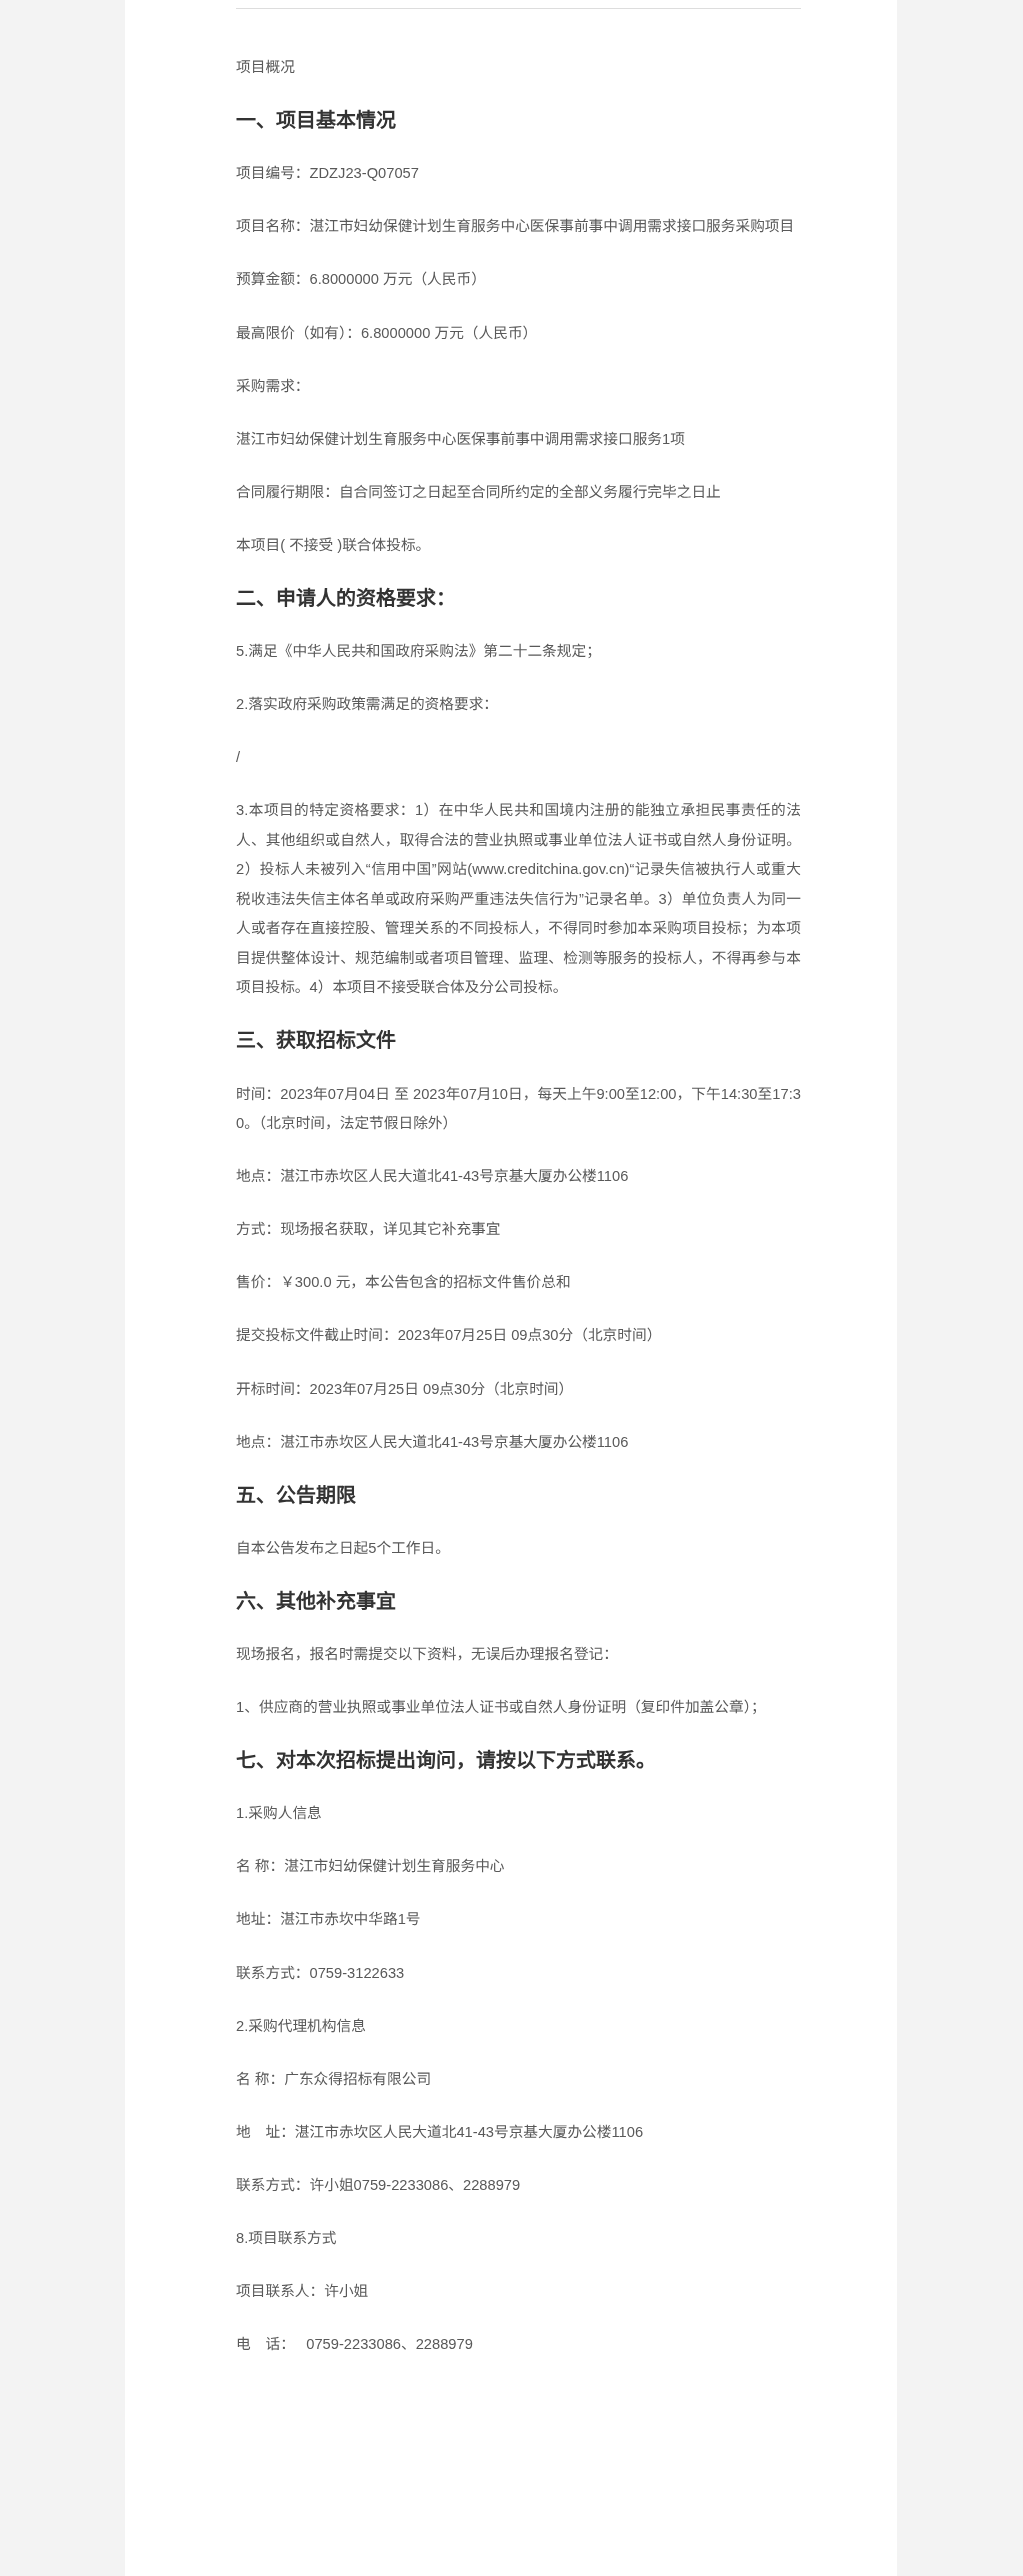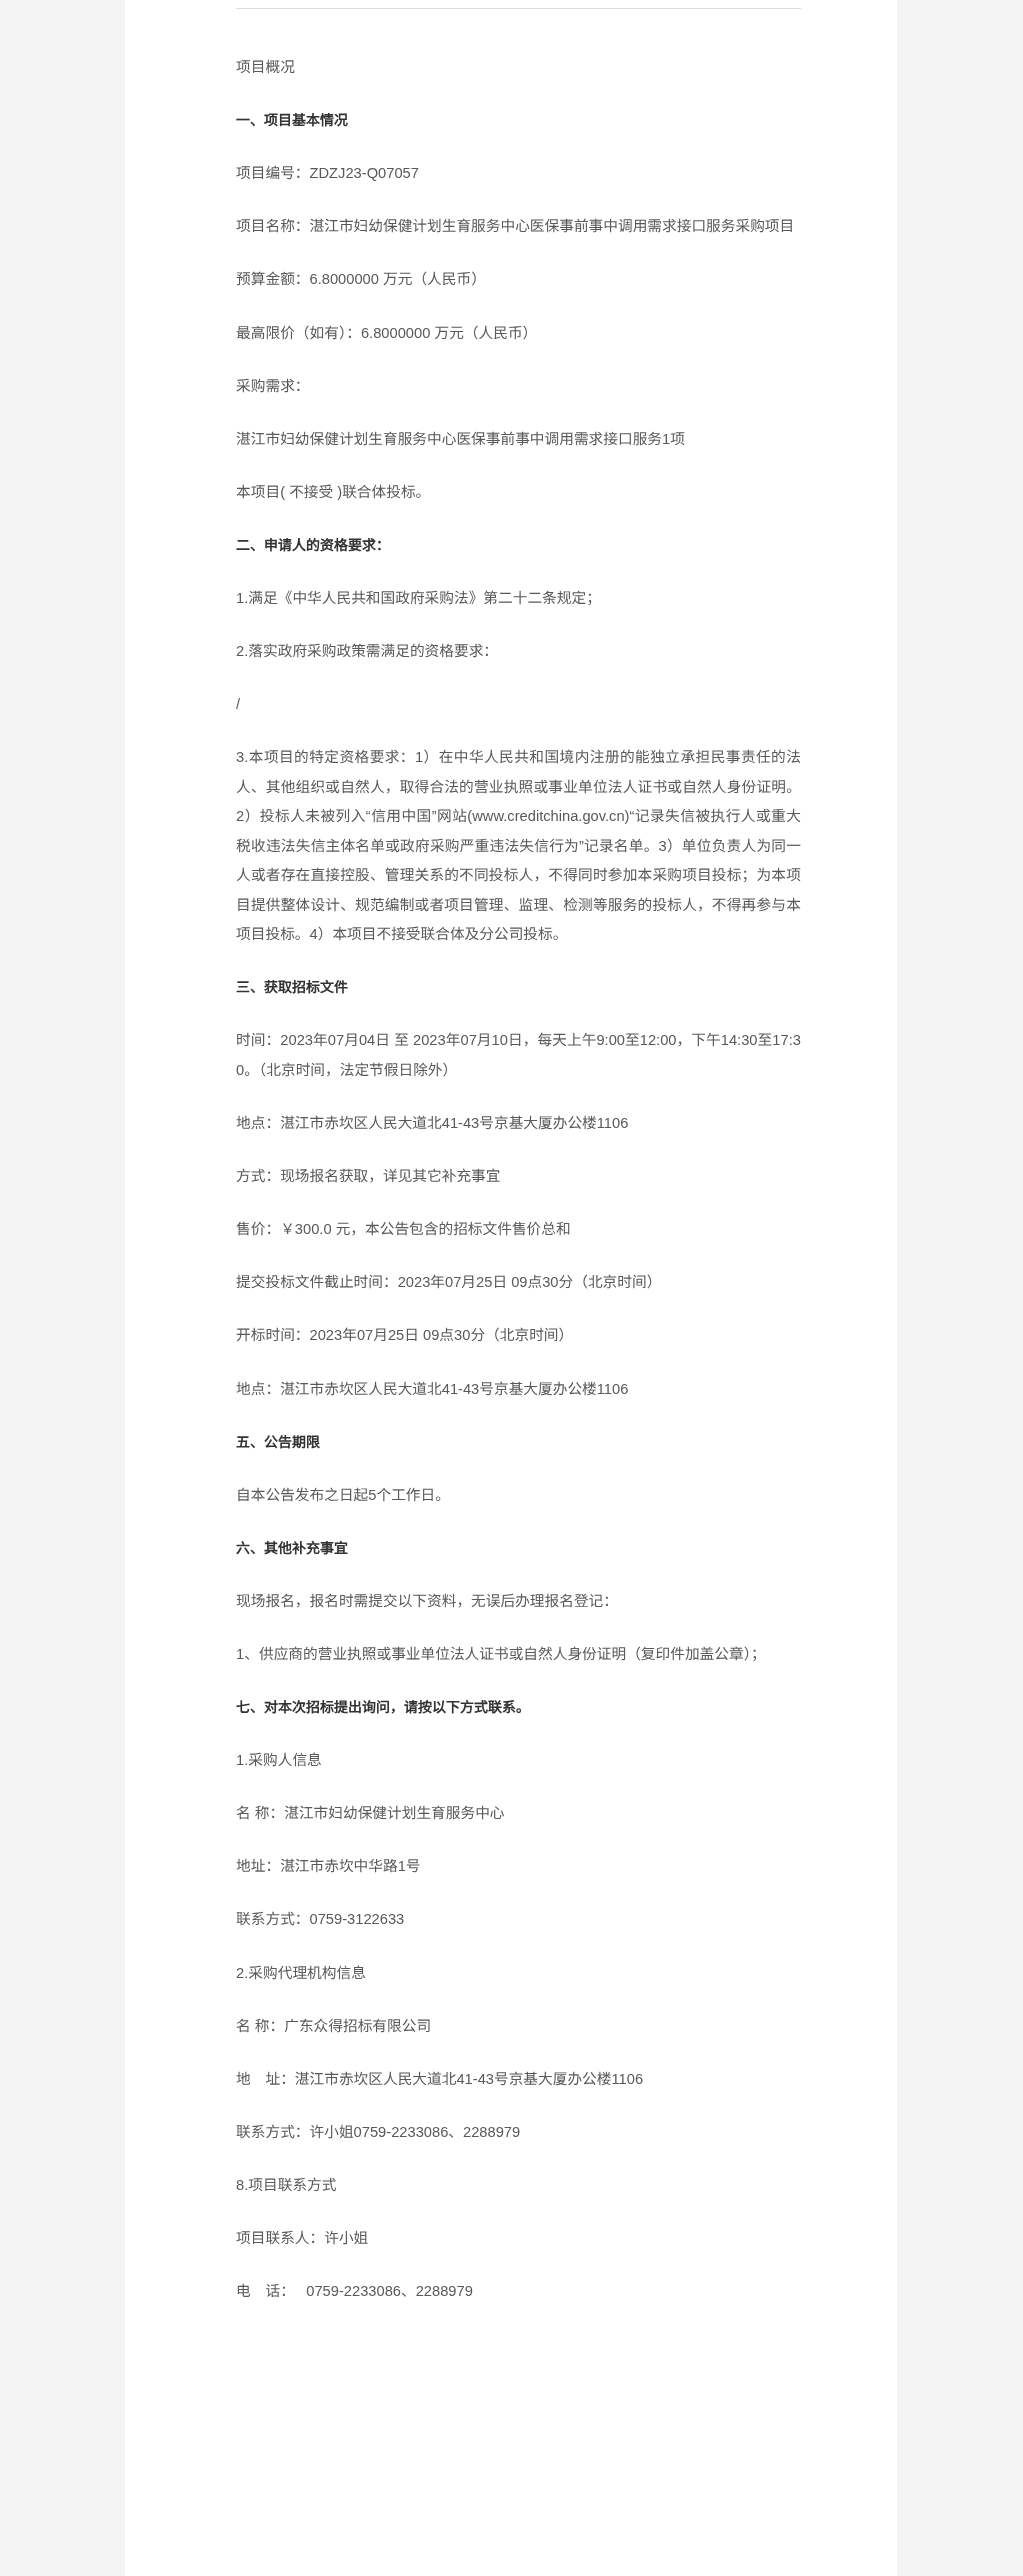--- a/index.html
+++ b/index.html
@@ -42,21 +42,21 @@
   .doc-para {
     font-size: 14.7px;
     line-height: 29.5px;
     color: #595959;
     margin: 23.6px 0;
     font-weight: 400;
     word-break: break-all;
     text-align: justify;
   }
   .doc-heading {
-    font-size: 14px;
+    font-size: 20px;
     line-height: 29.5px;
     color: #333333;
     margin: 20px 0;
     font-weight: 700;
     word-break: break-all;
   }
 </style>
 </head>
 <body>
 
@@ -66,23 +66,24 @@
       <hr class="top-rule">
       <div class="blocks" id="blocks">
           <p class="doc-para">项目概况</p>
           <h3 class="doc-heading">一、项目基本情况</h3>
           <p class="doc-para">项目编号：ZDZJ23-Q07057</p>
           <p class="doc-para">项目名称：湛江市妇幼保健计划生育服务中心医保事前事中调用需求接口服务采购项目</p>
           <p class="doc-para">预算金额：6.8000000 万元（人民币）</p>
           <p class="doc-para">最高限价（如有）：6.8000000 万元（人民币）</p>
           <p class="doc-para">采购需求：</p>
           <p class="doc-para">湛江市妇幼保健计划生育服务中心医保事前事中调用需求接口服务1项</p>
+          <p class="doc-para">合同履行期限：自合同签订之日起至合同所约定的全部义务履行完毕之日止</p>
           <p class="doc-para">本项目( 不接受  )联合体投标。</p>
           <h3 class="doc-heading">二、申请人的资格要求：</h3>
-          <p class="doc-para">1.满足《中华人民共和国政府采购法》第二十二条规定；</p>
+          <p class="doc-para">5.满足《中华人民共和国政府采购法》第二十二条规定；</p>
           <p class="doc-para">2.落实政府采购政策需满足的资格要求：</p>
           <p class="doc-para">/</p>
           <p class="doc-para">3.本项目的特定资格要求：1）在中华人民共和国境内注册的能独立承担民事责任的法人、其他组织或自然人，取得合法的营业执照或事业单位法人证书或自然人身份证明。2）投标人未被列入“信用中国”网站(www.creditchina.gov.cn)“记录失信被执行人或重大税收违法失信主体名单或政府采购严重违法失信行为”记录名单。3）单位负责人为同一人或者存在直接控股、管理关系的不同投标人，不得同时参加本采购项目投标；为本项目提供整体设计、规范编制或者项目管理、监理、检测等服务的投标人，不得再参与本项目投标。4）本项目不接受联合体及分公司投标。</p>
           <h3 class="doc-heading">三、获取招标文件</h3>
           <p class="doc-para">时间：2023年07月04日 至 2023年07月10日，每天上午9:00至12:00，下午14:30至17:30。（北京时间，法定节假日除外）</p>
           <p class="doc-para">地点：湛江市赤坎区人民大道北41-43号京基大厦办公楼1106</p>
           <p class="doc-para">方式：现场报名获取，详见其它补充事宜</p>
           <p class="doc-para">售价：￥300.0 元，本公告包含的招标文件售价总和</p>
           <p class="doc-para">提交投标文件截止时间：2023年07月25日 09点30分（北京时间）</p>
           <p class="doc-para">开标时间：2023年07月25日 09点30分（北京时间）</p>

